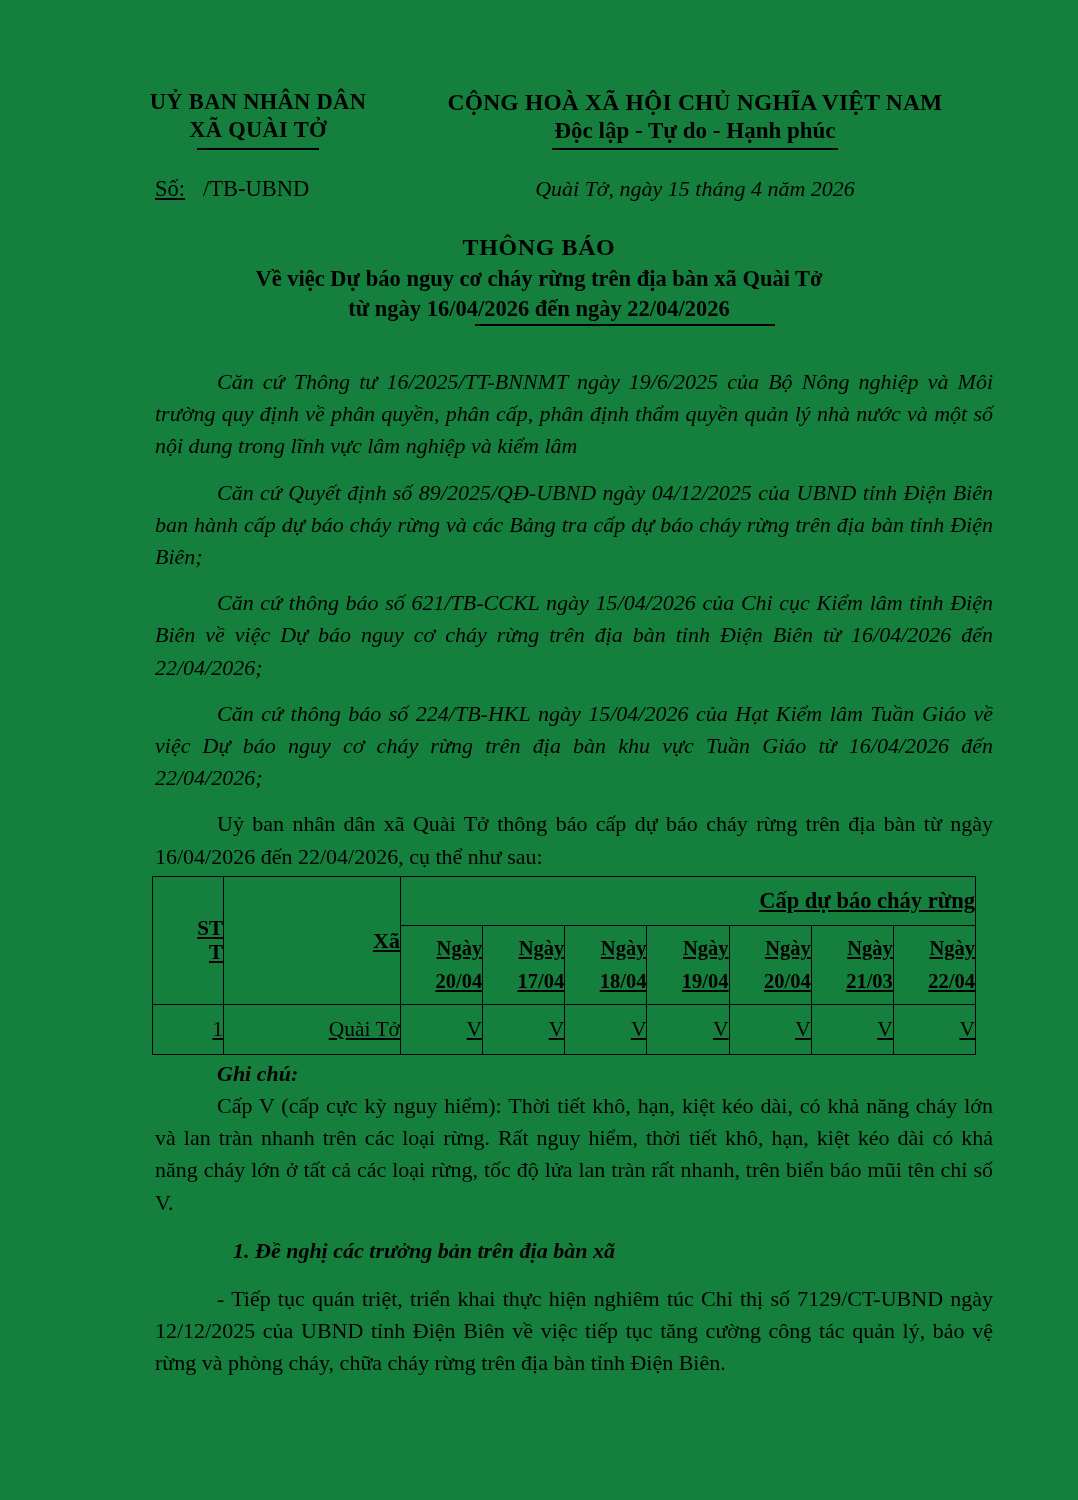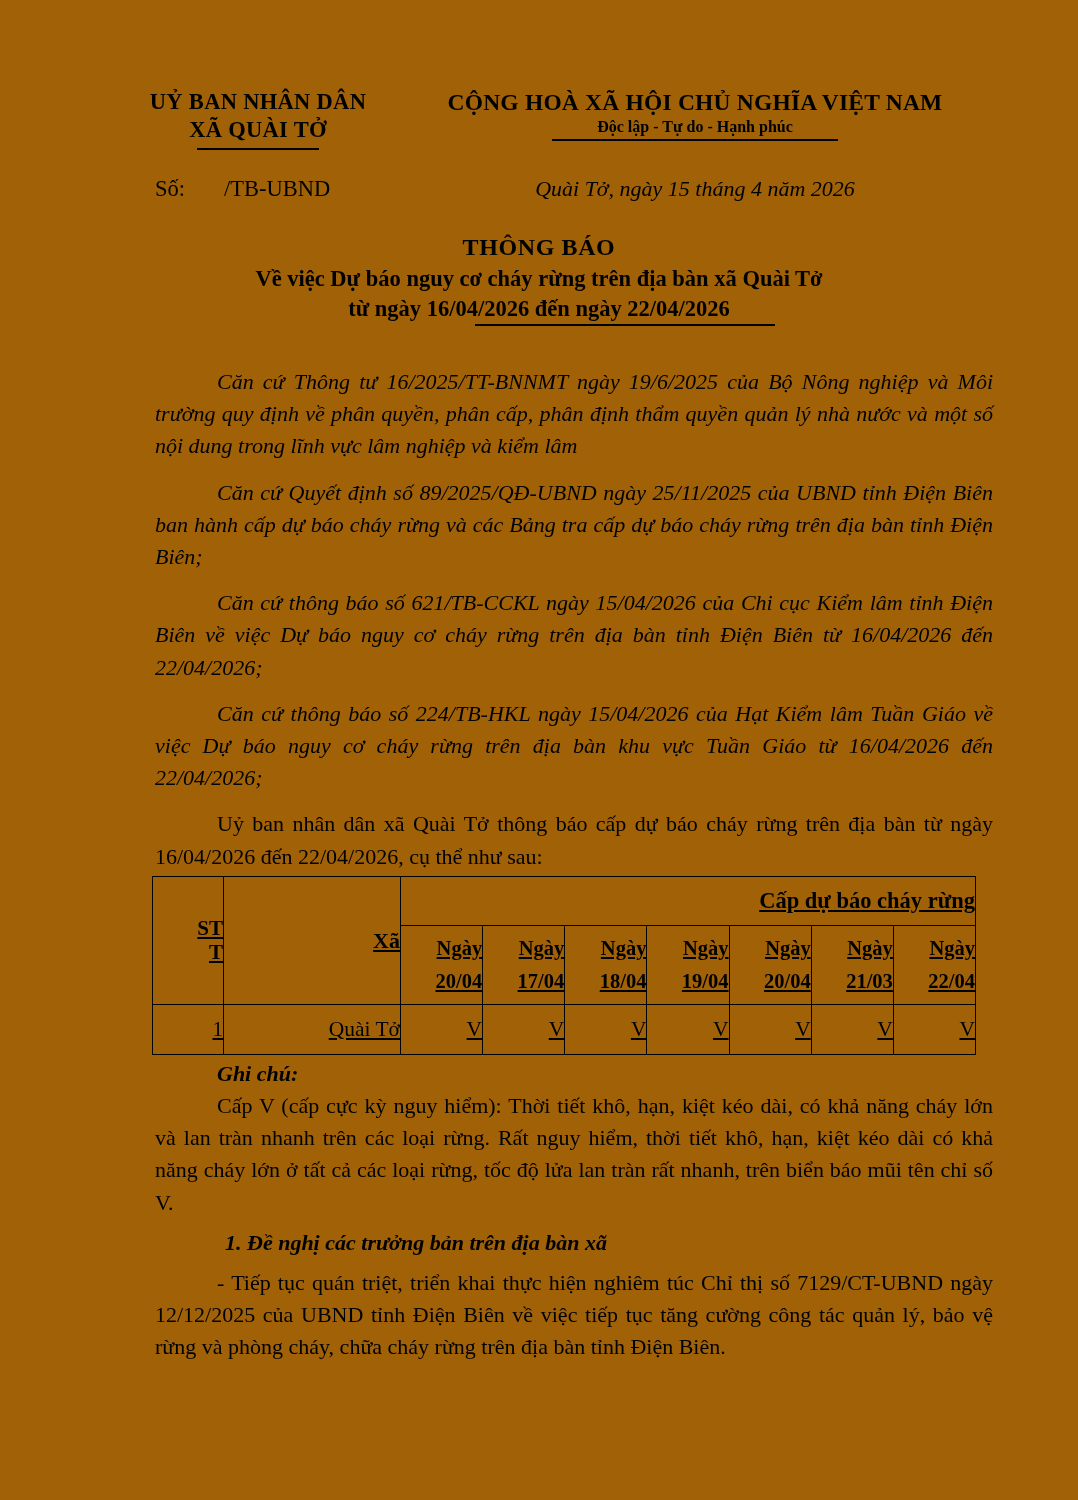--- a/index.html
+++ b/index.html
@@ -15,21 +15,21 @@
     font-family: "Liberation Serif", "DejaVu Serif", serif;
     color: #000000;
     overflow: hidden;
   }
 
   .page {
     position: absolute;
     left: 0; top: 0;
     width: 1078px;
     height: 1500px;
-    background: #a16207;
+    background: #15803d;
     padding: 0;
   }
 
   
   .header {
     position: absolute;
     left: 0;
     top: 88px;
     width: 1078px;
     height: 130px;
@@ -70,40 +70,40 @@
     margin: 4px auto 0 auto;
   }
   .nation-line1 {
     font-size: 23.5px;
     font-weight: bold;
     letter-spacing: 0.2px;
     line-height: 1.22;
     white-space: nowrap;
   }
   .nation-line2 {
-    font-size: 16px;
+    font-size: 23px;
     font-weight: bold;
     line-height: 1.22;
     white-space: nowrap;
   }
   .rule-med {
     width: 286px;
     height: 2px;
     background: #000;
     margin: 3px auto 0 auto;
   }
 
   .so-line {
     position: absolute;
     left: 155px;
     top: 176px;
     font-size: 22.5px;
     white-space: nowrap;
   }
-  .so-label { margin-right: 39px; }
+  .so-label { margin-right: 18px; text-decoration: underline; }
 
   .date-line {
     position: absolute;
     left: 430px;
     top: 176px;
     width: 530px;
     text-align: center;
     font-style: italic;
     font-size: 22px;
     white-space: nowrap;
@@ -203,21 +203,21 @@
     font-style: italic;
     text-indent: 62px;
     margin: 0;
     line-height: 32px;
   }
   .sec-head {
     font-size: 22px;
     font-weight: bold;
     font-style: italic;
     text-indent: 62px;
-    margin: 8px;
+    margin: 16px;
     line-height: 32.2px;
   }
 </style>
 </head>
 <body>
 
 <div class="page">
 
   <div class="header">
 
@@ -244,21 +244,21 @@
     <div class="title-main">THÔNG BÁO</div>
     <div class="title-sub1">Về việc Dự báo nguy cơ cháy rừng trên địa bàn xã Quài Tở</div>
     <div class="title-sub2">
       <span>từ ngày 16/04/2026 đến ngày 22/04/2026</span>
       <span class="title-underline"></span>
     </div>
   </div>
 
   <div class="body-block">
     <p class="para">Căn cứ Thông tư 16/2025/TT-BNNMT ngày 19/6/2025 của Bộ Nông nghiệp và Môi trường quy định về phân quyền, phân cấp, phân định thẩm quyền quản lý nhà nước và một số nội dung trong lĩnh vực lâm nghiệp và kiểm lâm</p>
-    <p class="para">Căn cứ Quyết định số 89/2025/QĐ-UBND ngày 25/11/2025 của UBND tỉnh Điện Biên ban hành cấp dự báo cháy rừng và các Bảng tra cấp dự báo cháy rừng trên địa bàn tỉnh Điện Biên;</p>
+    <p class="para">Căn cứ Quyết định số 89/2025/QĐ-UBND ngày 04/12/2025 của UBND tỉnh Điện Biên ban hành cấp dự báo cháy rừng và các Bảng tra cấp dự báo cháy rừng trên địa bàn tỉnh Điện Biên;</p>
     <p class="para">Căn cứ thông báo số 621/TB-CCKL ngày 15/04/2026 của Chi cục Kiểm lâm tỉnh Điện Biên về việc Dự báo nguy cơ cháy rừng trên địa bàn tỉnh Điện Biên từ 16/04/2026 đến 22/04/2026;</p>
     <p class="para">Căn cứ thông báo số 224/TB-HKL ngày 15/04/2026 của Hạt Kiểm lâm Tuần Giáo về việc Dự báo nguy cơ cháy rừng trên địa bàn khu vực Tuần Giáo từ 16/04/2026 đến 22/04/2026;</p>
     <p class="para upright">Uỷ ban nhân dân xã Quài Tở thông báo cấp dự báo cháy rừng trên địa bàn từ ngày 16/04/2026 đến 22/04/2026, cụ thể như sau:</p>
   </div>
 
   <div class="tbl-wrap">
     <table class="fc">
       <thead>
         <tr>
           <th class="c-stt" rowspan="2">

